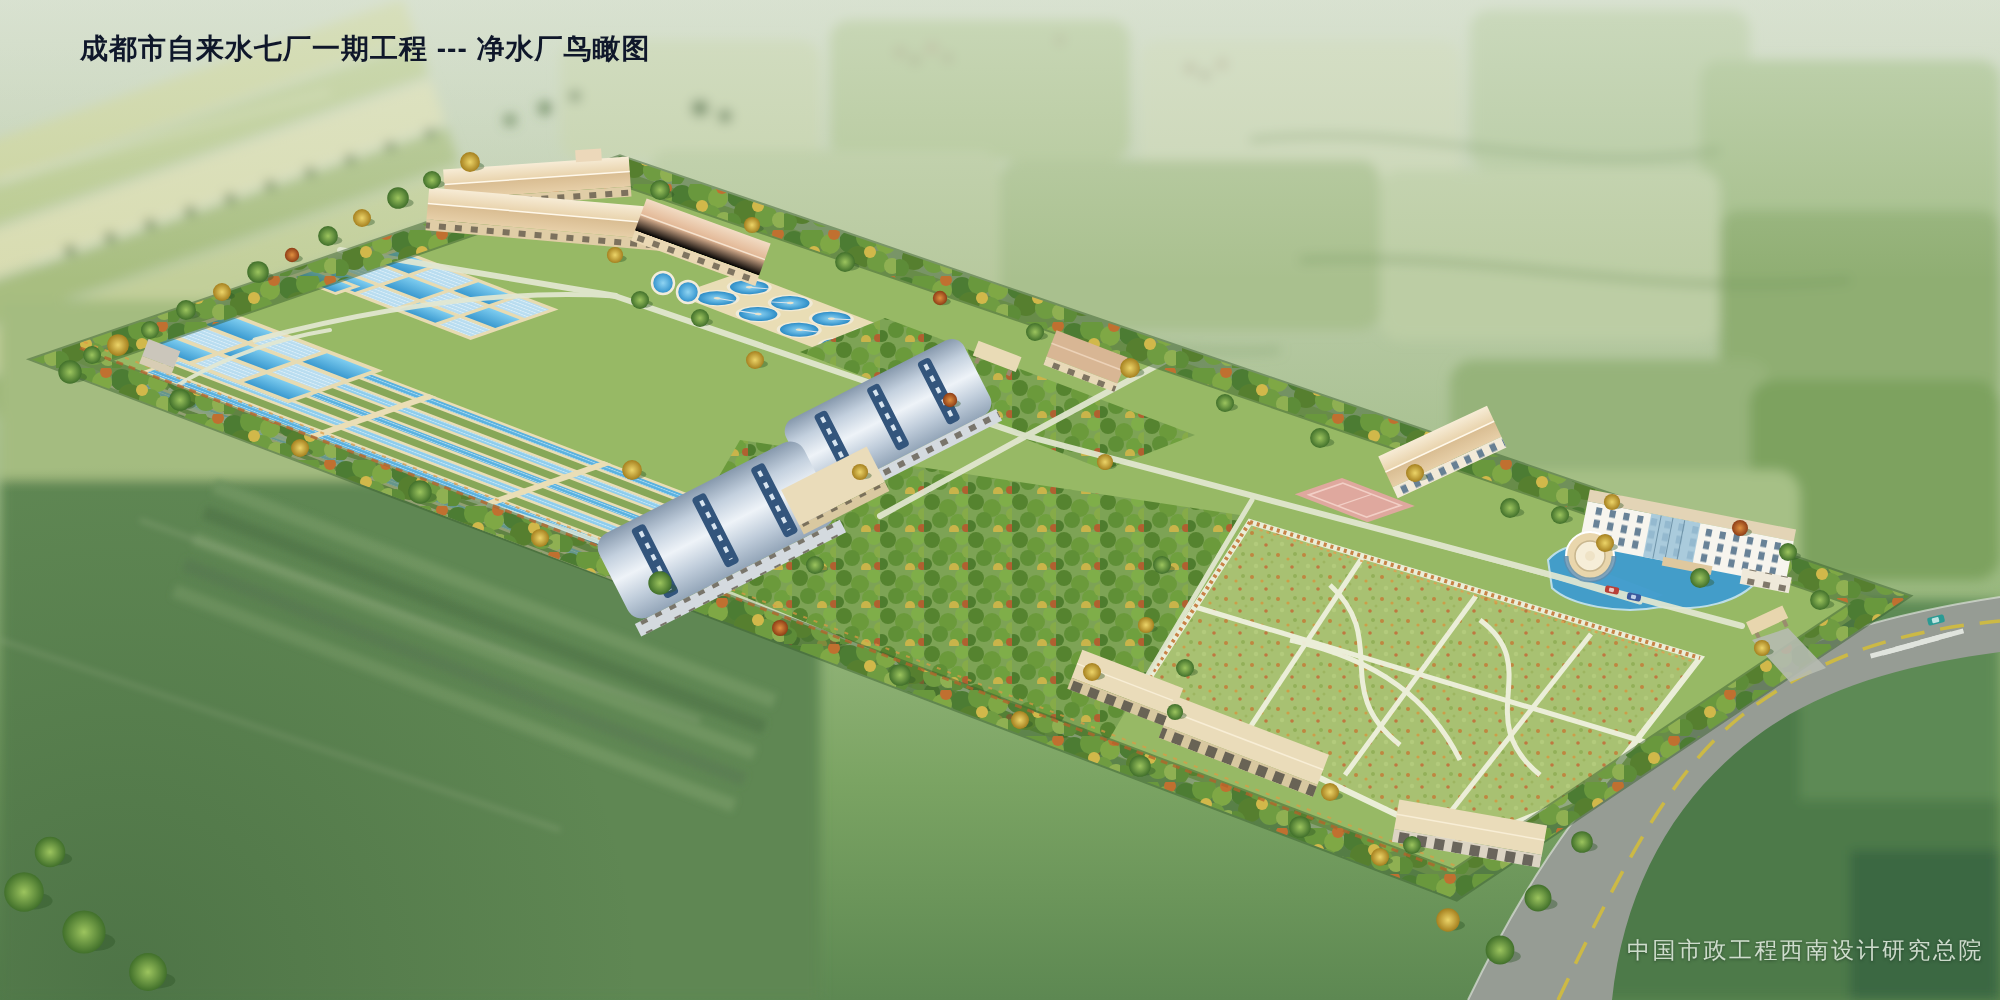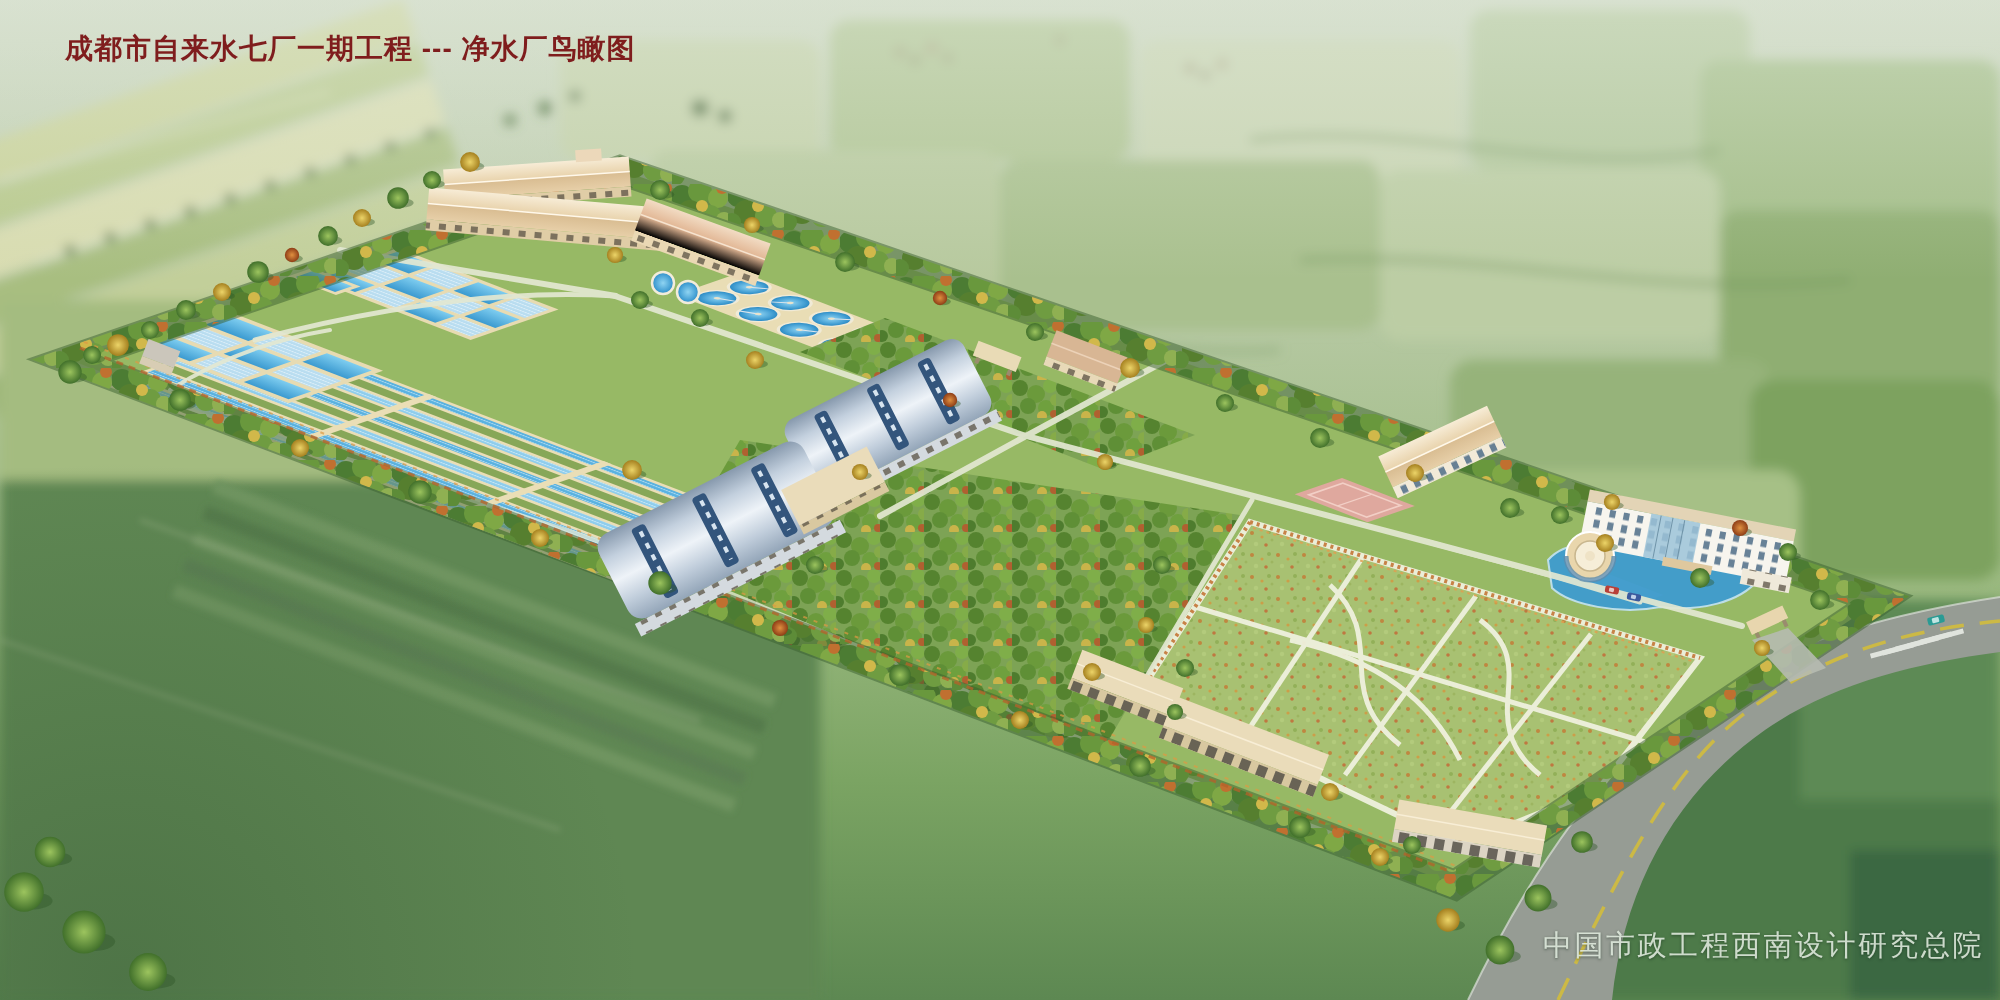--- a/index.html
+++ b/index.html
@@ -1,21 +1,21 @@
 <!DOCTYPE html>
 <html><head>
 <meta charset="utf-8">
 <style>
   html,body{margin:0;padding:0;background:#222;}
   .stage{position:relative;width:2000px;height:1000px;overflow:hidden;
          font-family:"Liberation Sans","DejaVu Sans",sans-serif;background:#b9cba6;}
   .stage svg{position:absolute;left:0;top:0;}
-  .title-text{position:absolute;left:65px;top:30px;font-size:28px;font-weight:700;
-              color:#7f1d1d;letter-spacing:1px;white-space:nowrap;}
-  .credit-text{position:absolute;right:16px;bottom:34px;font-size:29px;
+  .title-text{position:absolute;left:80px;top:30px;font-size:28px;font-weight:700;
+              color:#0f172a;letter-spacing:1px;white-space:nowrap;}
+  .credit-text{position:absolute;right:16px;bottom:34px;font-size:23px;
                color:rgba(226,237,224,0.88);letter-spacing:2.5px;white-space:nowrap;
                text-shadow:0 1px 3px rgba(20,40,25,0.55);}
 </style>
 </head>
 <body>
 
 <div class="stage">
 <svg width="2000" height="1000" viewBox="0 0 2000 1000">
 <defs>
   <linearGradient id="bgGrad" x1="0" y1="0" x2="0" y2="1">

